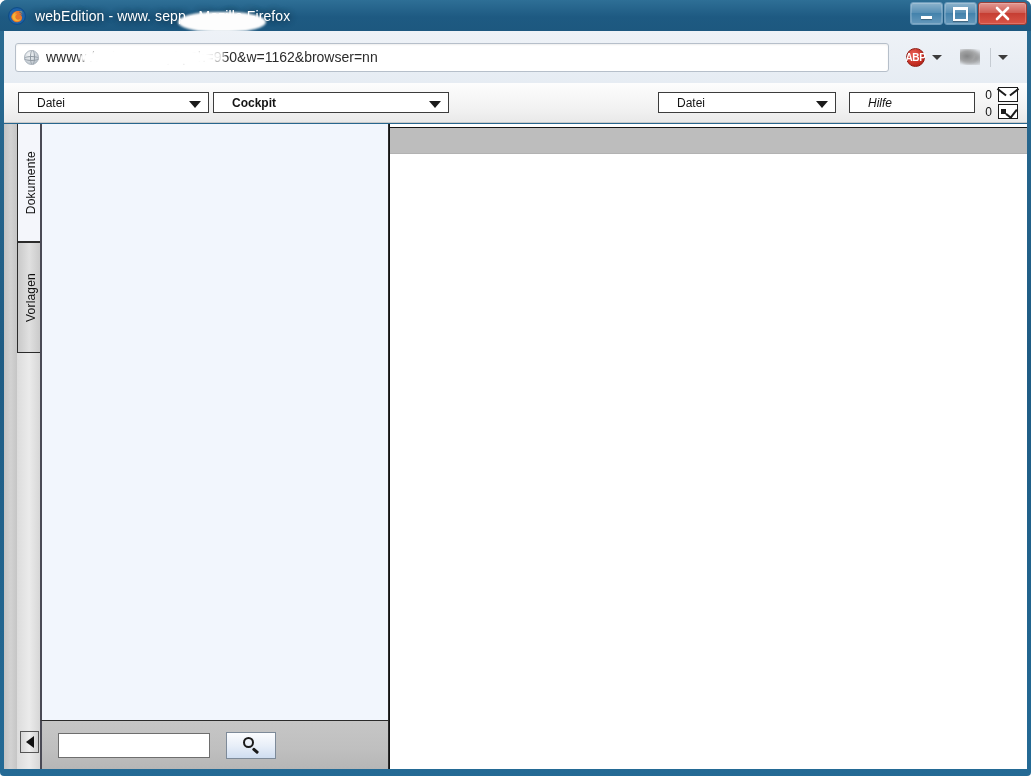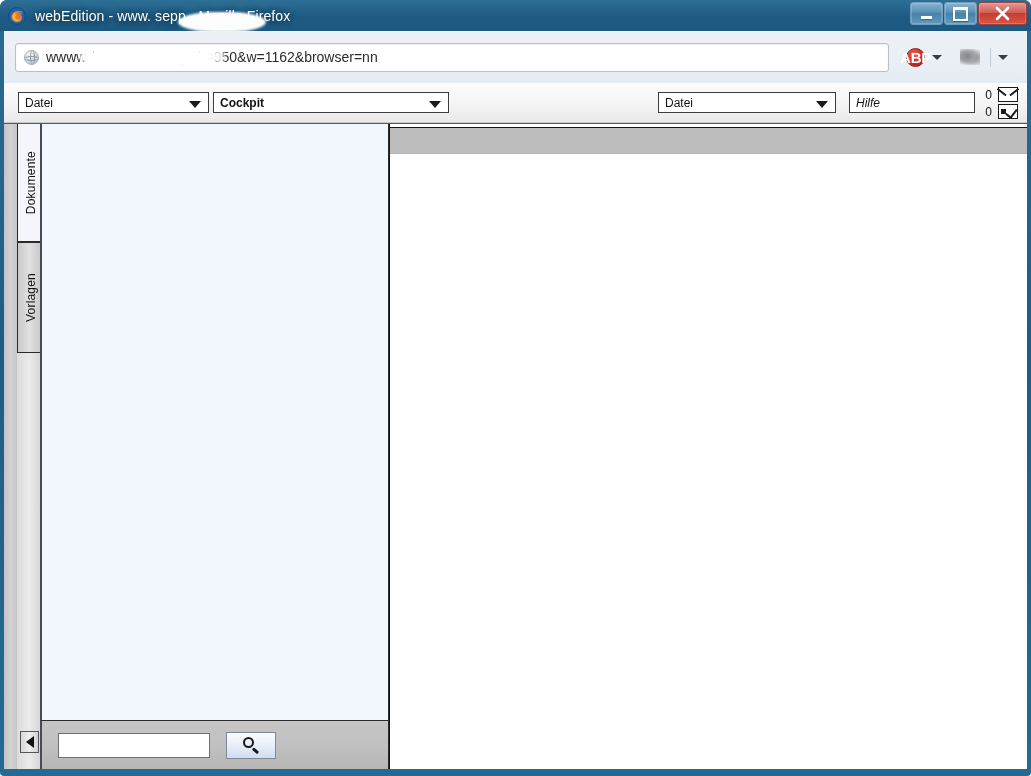--- a/index.html
+++ b/index.html
@@ -181,21 +181,21 @@
   }
 
   .abp-icon {
     margin-left: 17px;
     width: 19px; height: 19px;
     border-radius: 50%;
     background: radial-gradient(circle at 38% 30%, #e86055, #c32b20 65%, #9c1e14);
     border: 1px solid #8e1a11;
     box-sizing: border-box;
     color: #fff;
-    font-size: 15px;
+    font-size: 10px;
     font-weight: bold;
     display: flex; align-items: center; justify-content: center;
     letter-spacing: -.3px;
     flex: 0 0 auto;
   }
   .caret {
     width: 0; height: 0;
     border-left: 5px solid transparent;
     border-right: 5px solid transparent;
     border-top: 5px solid #3c3c3c;
@@ -233,21 +233,21 @@
     position: absolute;
     top: 9px;
     height: 21px;
     background: #ffffff;
     border: 1px solid #3c3c3c;
     box-sizing: border-box;
     display: flex;
     align-items: center;
     font-size: 12px;
     color: #141414;
-    padding-left: 6px;
+    padding-left: 18px;
   }
   .we-select .sel-caret {
     position: absolute;
     right: 7px; top: 8px;
     width: 0; height: 0;
     border-left: 6px solid transparent;
     border-right: 6px solid transparent;
     border-top: 7px solid #1a1a1a;
   }
   #sel-datei  { left: 14px;  width: 191px; }

